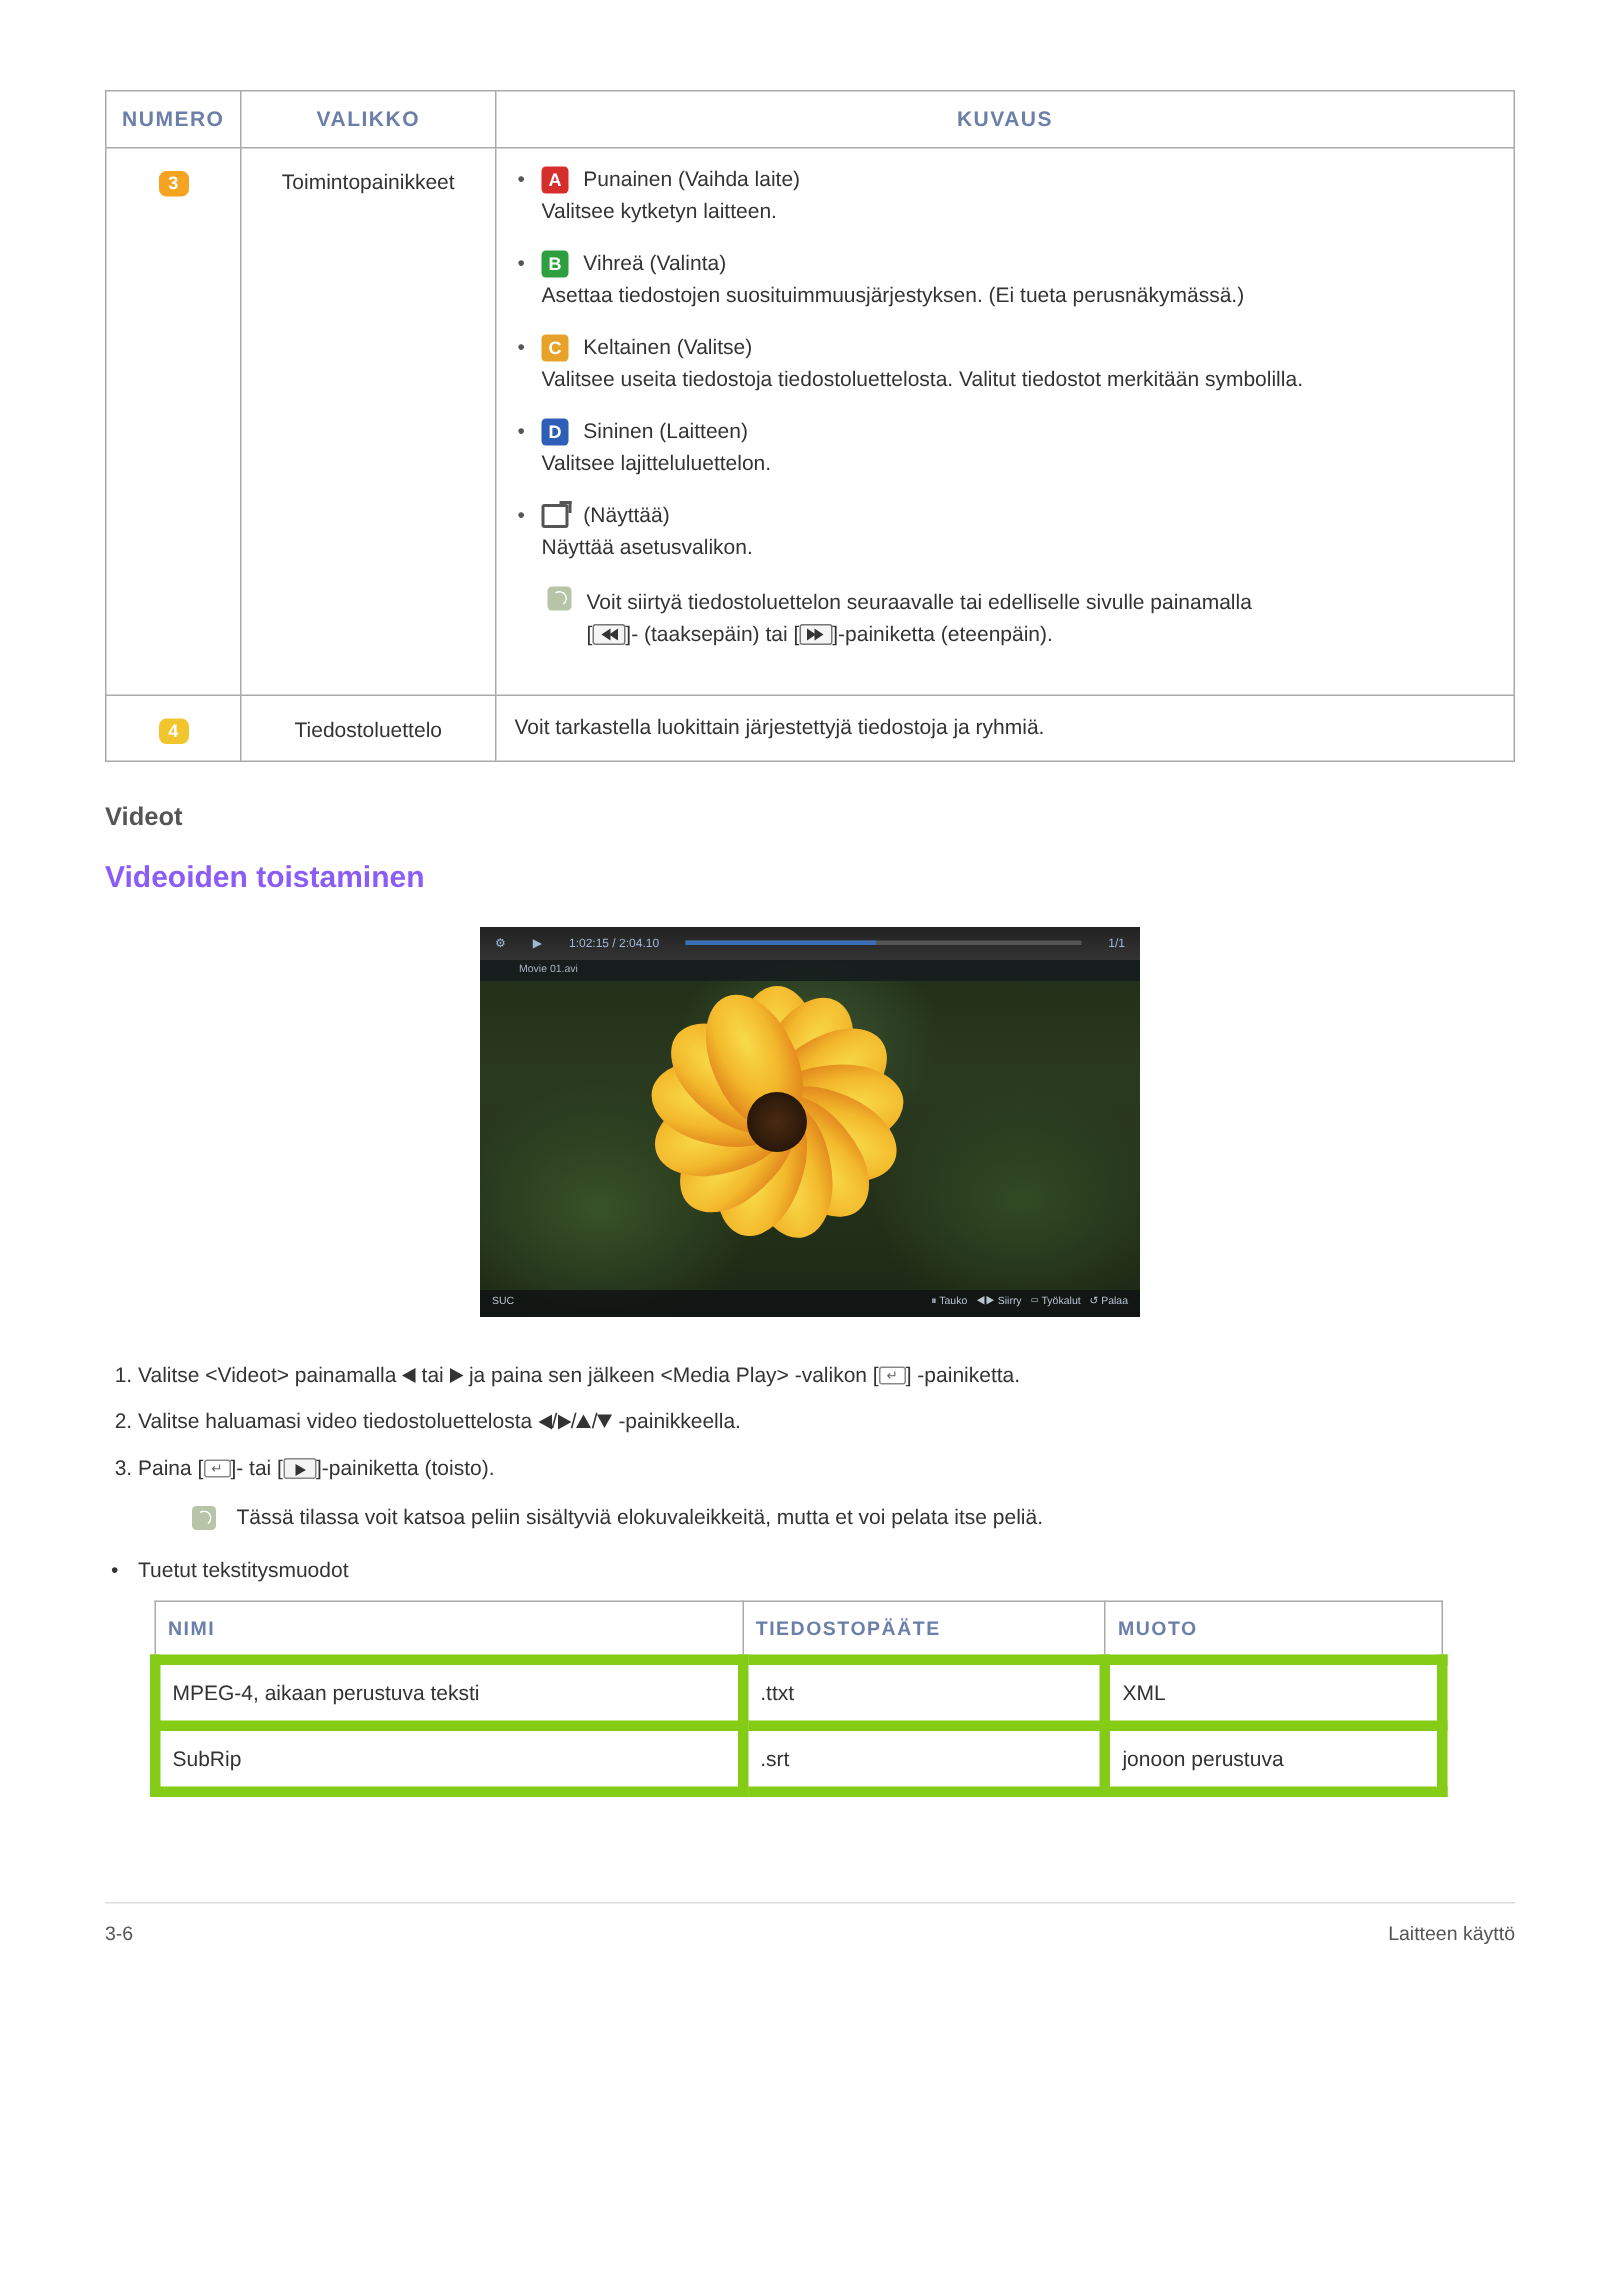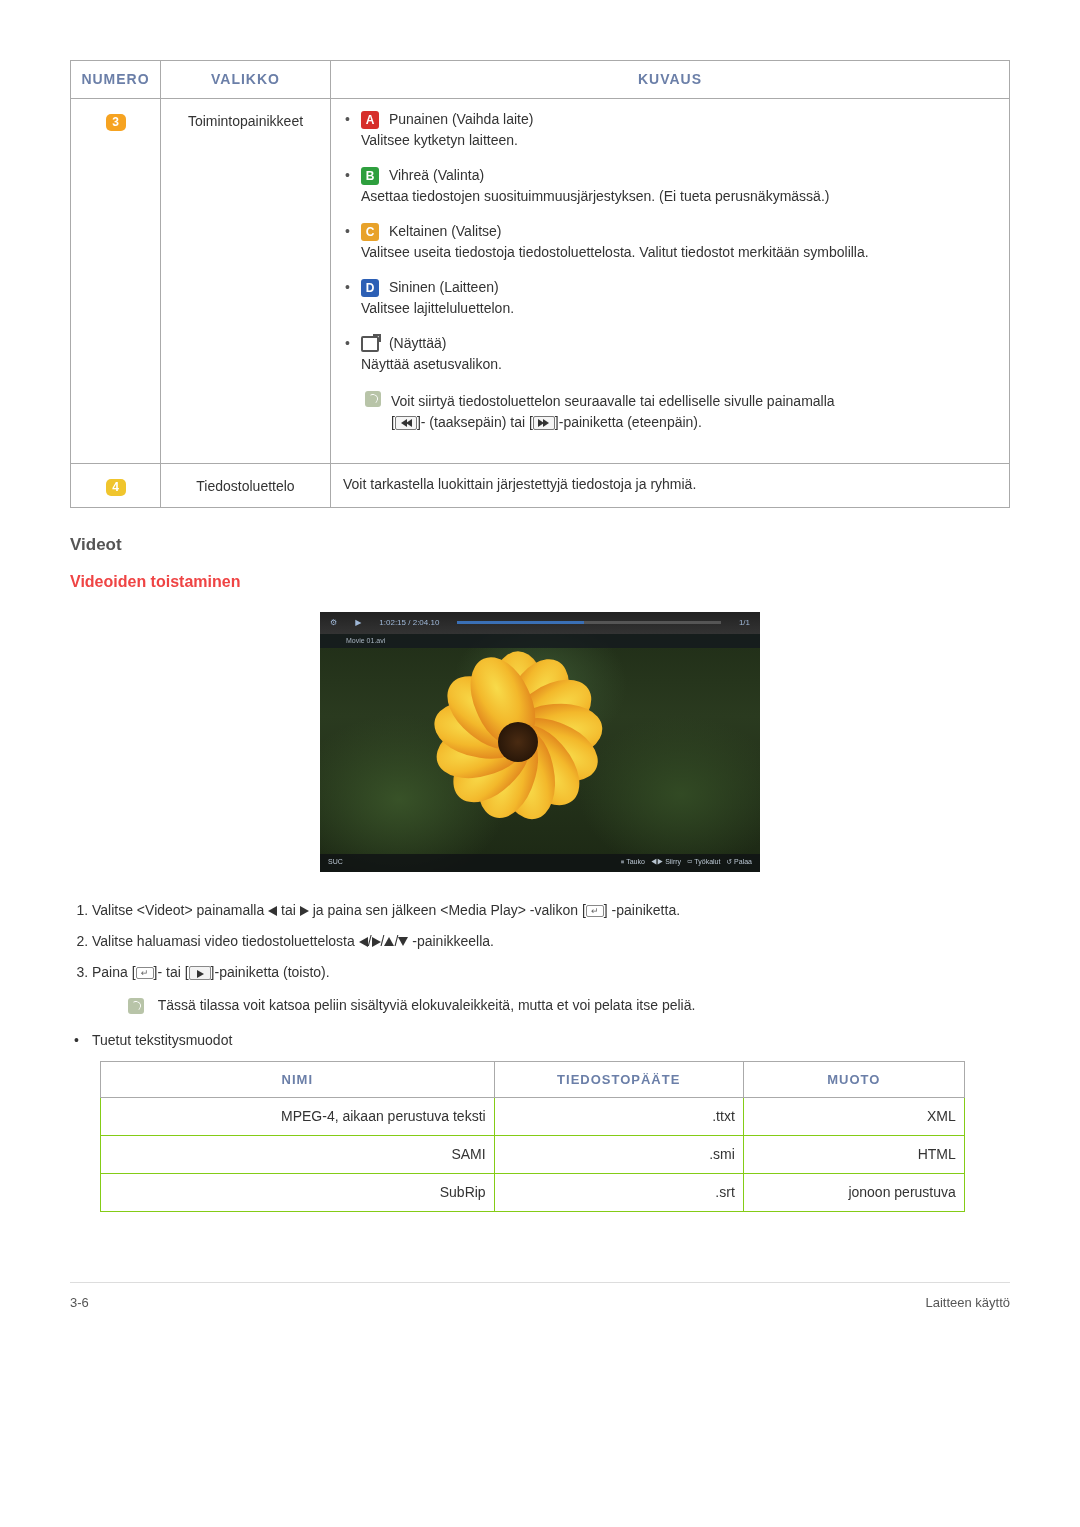--- a/index.html
+++ b/index.html
@@ -110,22 +110,22 @@
     text-align: center;
     padding: 0 2px;
   }
   h2.section {
     color: #555;
     font-size: 17px;
     font-weight: bold;
     margin: 18px 0 12px 0;
   }
   h3.subsection {
-    color: #ef4444;
-    font-size: 16px;
+    color: #8b5cf6;
+    font-size: 20px;
     font-weight: bold;
     margin: 10px 0 18px 0;
   }
   
   .player {
     width: 440px; height: 260px;
     margin: 0 auto 28px auto;
     background: #2a3a1f;
     position: relative;
     overflow: hidden;
@@ -160,22 +160,22 @@
   .tri-d { border-left:5px solid transparent;border-right:5px solid transparent;border-top:9px solid #333;}
   .enter-icon{display:inline-block;border:1px solid #888;border-radius:2px;width:18px;height:12px;vertical-align:middle;font-size:8px;line-height:10px;text-align:center;color:#666;position:relative;}
   .enter-icon::after{content:"↵";font-size:9px;}
   .play-btn-icon{display:inline-block;border:1px solid #888;border-radius:2px;width:22px;height:14px;vertical-align:middle;position:relative;background:#f3f3f3;}
   .play-btn-icon::after{content:"";position:absolute;left:7px;top:3px;border-top:4px solid transparent;border-bottom:4px solid transparent;border-left:7px solid #333;}
   .note-line{margin:12px 0 14px 36px; position:relative;}
   ul.outer-b { list-style:none; margin: 0 0 10px 4px;}
   ul.outer-b li{position:relative;padding-left:18px;margin-bottom:8px;}
   ul.outer-b li::before{content:"•";position:absolute;left:0;}
   table.fmt-table{width:92%;margin:6px 0 0 30px;border-collapse:collapse;border:1px solid #aaa;}
-  table.fmt-table th{border:1px solid #aaa;padding:8px;color:#6b7fa8;font-weight:bold;font-size:13px;letter-spacing:1px;text-align:center;}
-  table.fmt-table td{border:1px solid #84cc16;padding:8px;text-align:right;}
+  table.fmt-table th{border:1px solid #aaa;padding:8px;color:#6b7fa8;font-weight:bold;font-size:13px;letter-spacing:1px;text-align:left;}
+  table.fmt-table td{border:7px solid #84cc16;padding:8px;text-align:left;}
   .footer{display:flex;justify-content:space-between;margin-top:70px;border-top:1px solid #ddd;padding-top:10px;font-size:13px;color:#555;}
   .dbl-tri-l,.dbl-tri-r{display:inline-block;vertical-align:middle;}
   .dbl-tri-l::before,.dbl-tri-l::after,.dbl-tri-r::before,.dbl-tri-r::after{content:"";display:inline-block;}
   .dbl-tri-l::before,.dbl-tri-l::after{border-top:4px solid transparent;border-bottom:4px solid transparent;border-right:6px solid #333;margin-right:-1px;}
   .dbl-tri-r::before,.dbl-tri-r::after{border-top:4px solid transparent;border-bottom:4px solid transparent;border-left:6px solid #333;margin-left:-1px;}
 </style>
 </head>
 <body>
 
 <table class="main-table">
@@ -309,25 +309,20 @@
       <th>MUOTO</th>
     </tr>
   </thead>
   <tbody>
     <tr>
       <td>MPEG-4, aikaan perustuva teksti</td>
       <td>.ttxt</td>
       <td>XML</td>
     </tr>
     <tr>
-      <td>SAMI</td>
-      <td>.smi</td>
-      <td>HTML</td>
-    </tr>
-    <tr>
       <td>SubRip</td>
       <td>.srt</td>
       <td>jonoon perustuva</td>
     </tr>
   </tbody>
 </table>
 
 <div class="footer">
   <span>3-6</span>
   <span>Laitteen käyttö</span>

